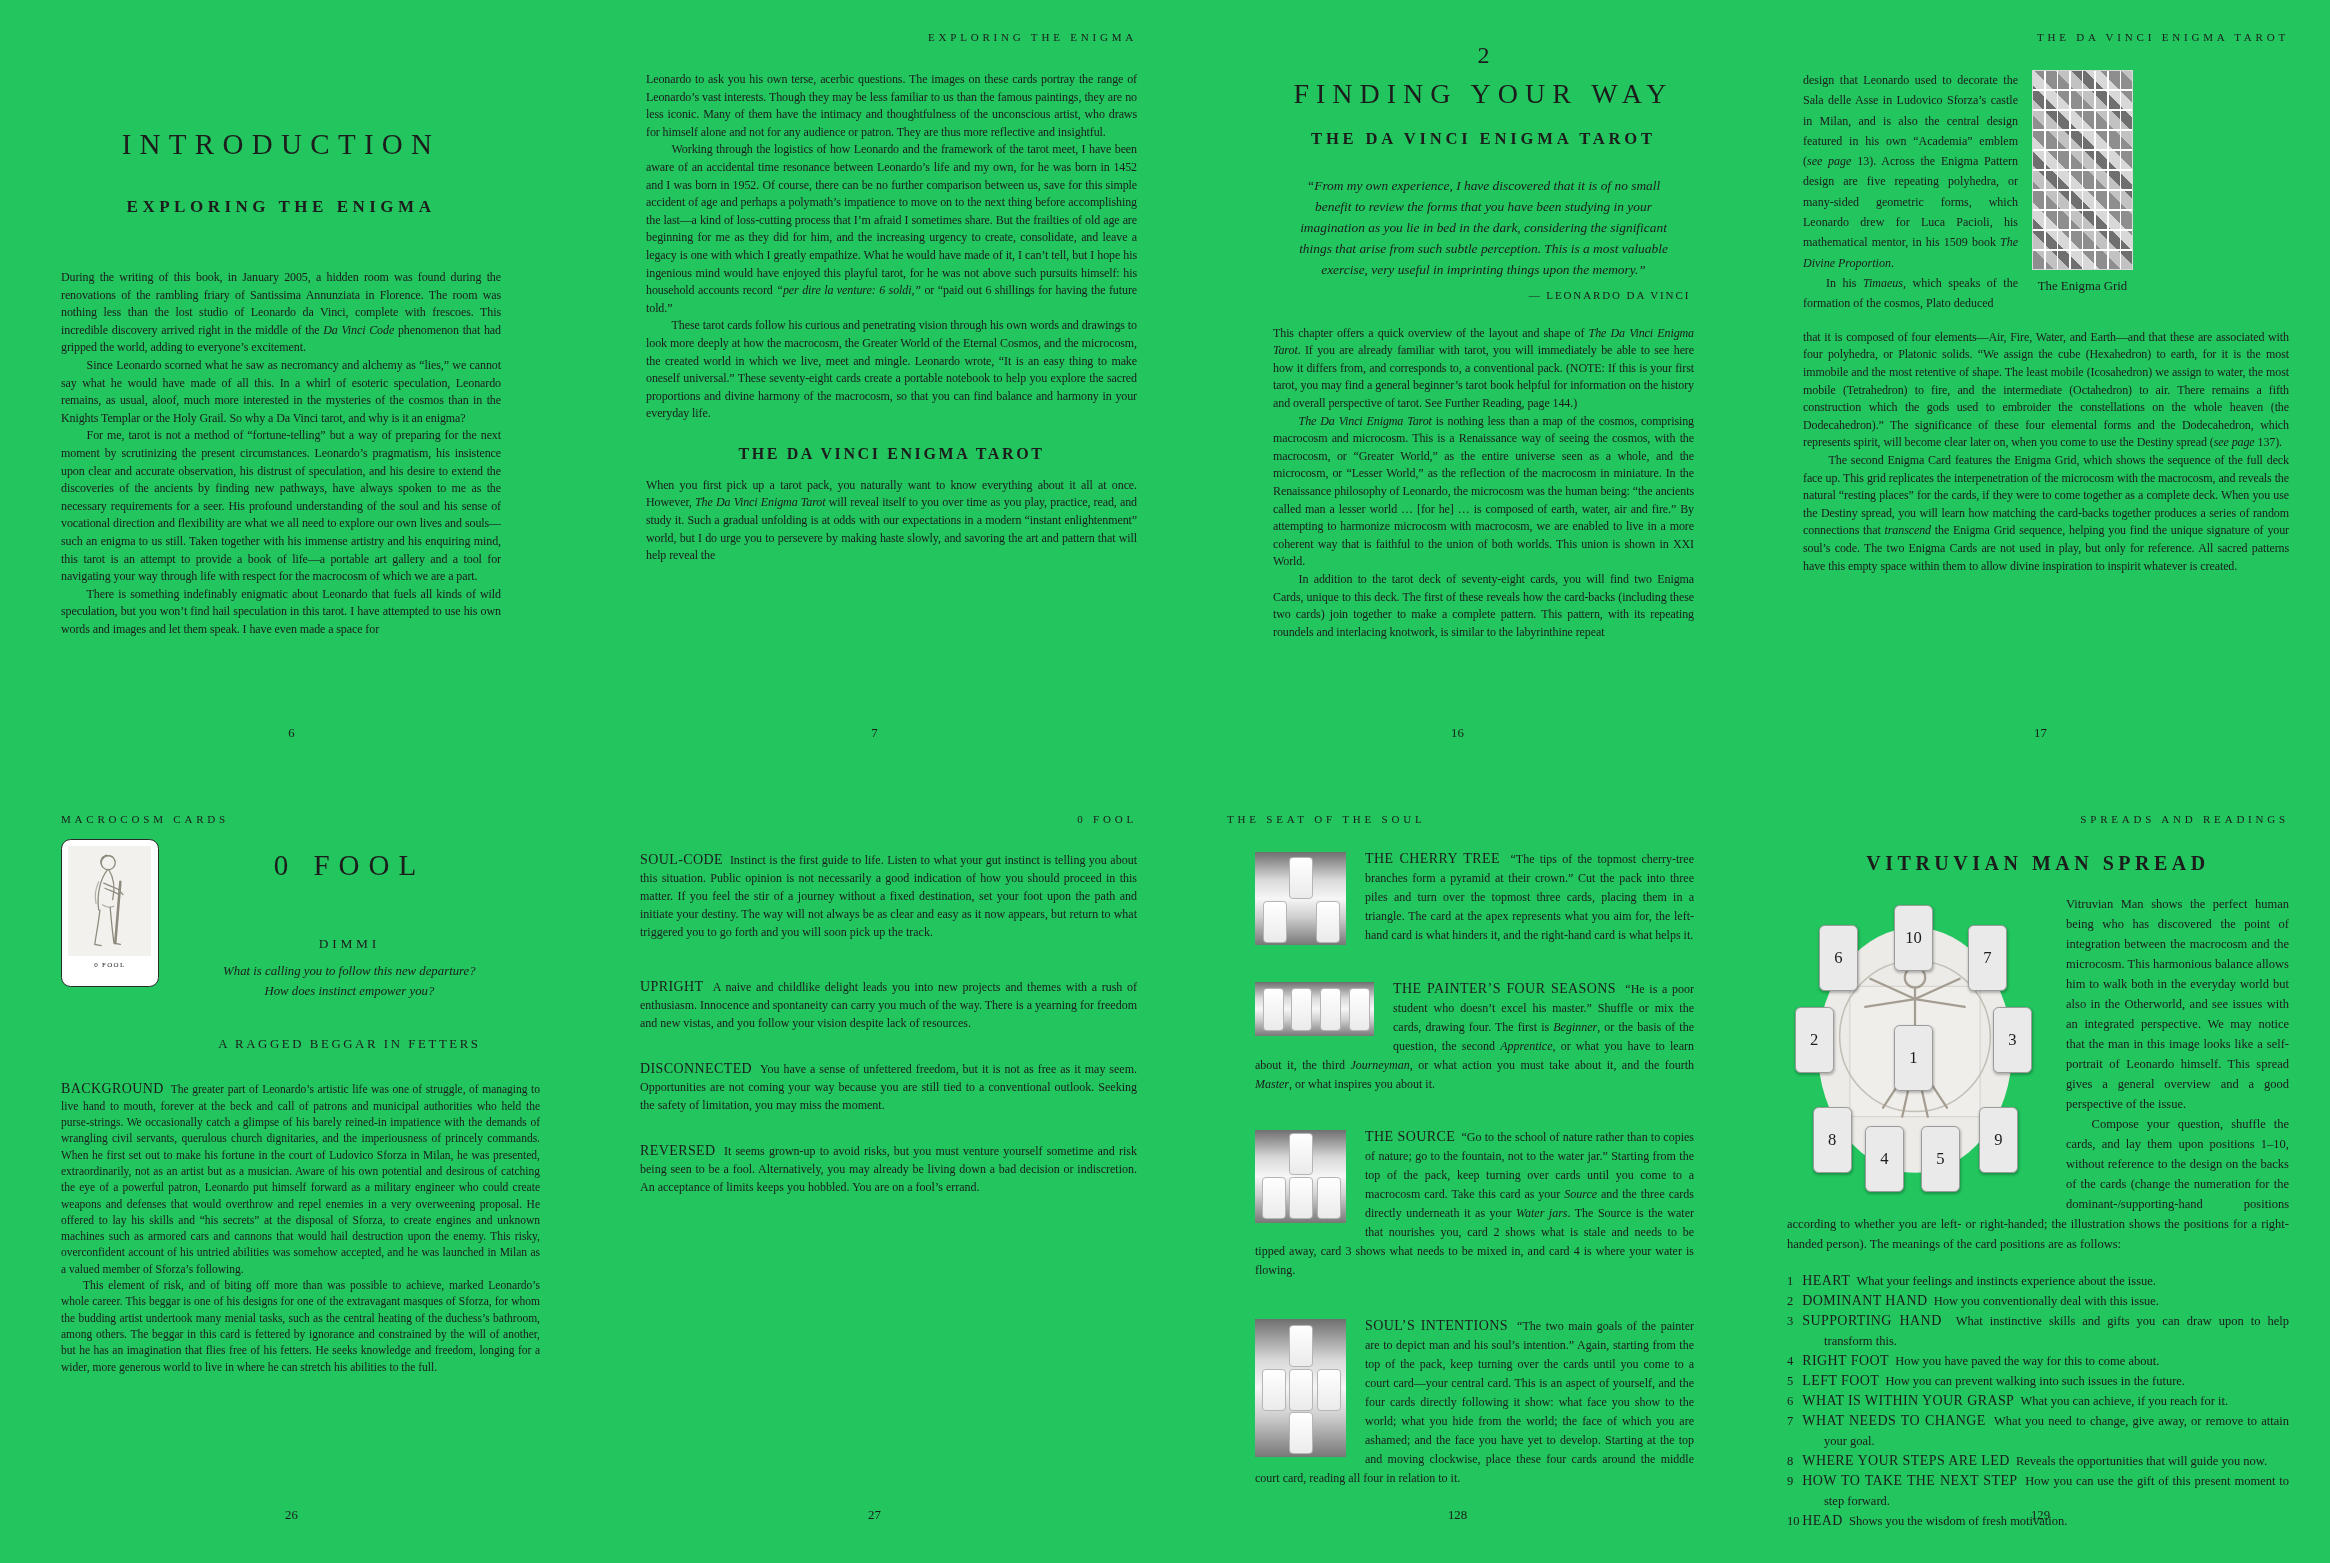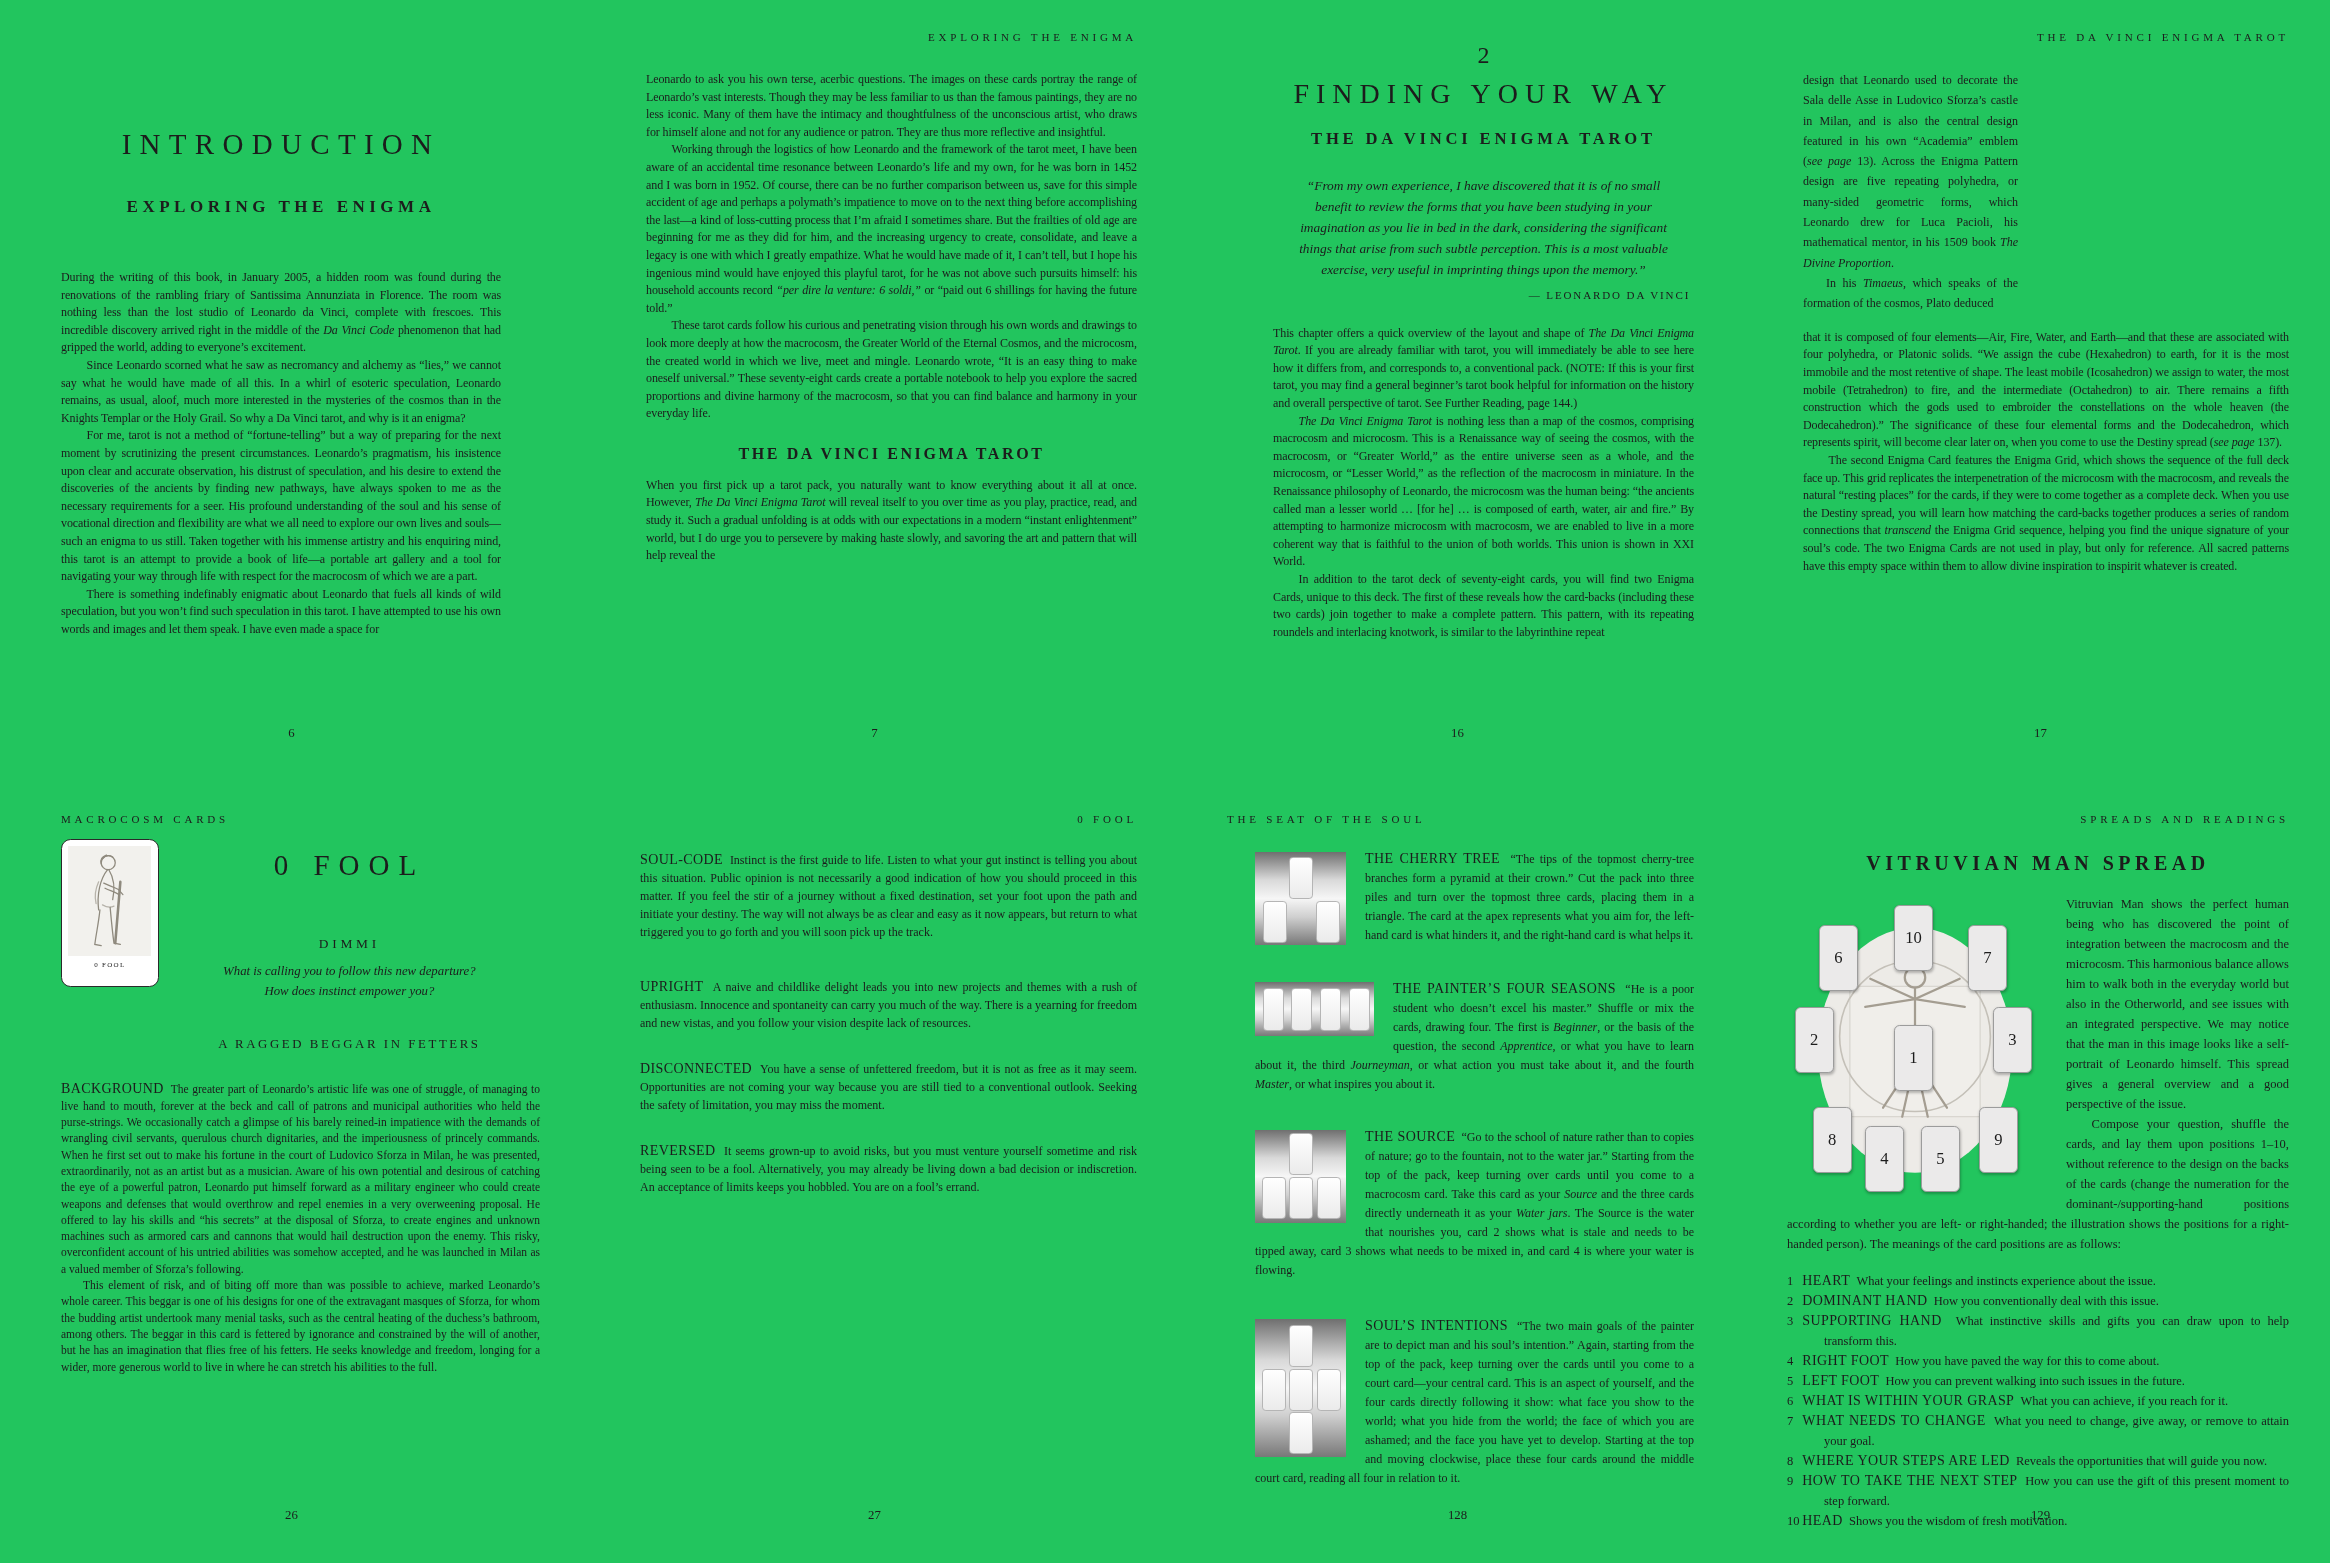--- a/index.html
+++ b/index.html
@@ -116,21 +116,21 @@
 <div class="sheet">
 
   <section class="page">
     <div class="p6-col">
       <h1 class="big-title p6-title">INTRODUCTION</h1>
       <h2 class="sub-title p6-sub">EXPLORING THE ENIGMA</h2>
       <div class="body-text p6-body">
         <p>During the writing of this book, in January 2005, a hidden room was found during the renovations of the rambling friary of Santissima Annunziata in Florence. The room was nothing less than the lost studio of Leonardo da Vinci, complete with frescoes. This incredible discovery arrived right in the middle of the <i>Da Vinci Code</i> phenomenon that had gripped the world, adding to everyone’s excitement.</p>
         <p class="ind">Since Leonardo scorned what he saw as necromancy and alchemy as “lies,” we cannot say what he would have made of all this. In a whirl of esoteric speculation, Leonardo remains, as usual, aloof, much more interested in the mysteries of the cosmos than in the Knights Templar or the Holy Grail. So why a Da Vinci tarot, and why is it an enigma?</p>
         <p class="ind">For me, tarot is not a method of “fortune-telling” but a way of preparing for the next moment by scrutinizing the present circumstances. Leonardo’s pragmatism, his insistence upon clear and accurate observation, his distrust of speculation, and his desire to extend the discoveries of the ancients by finding new pathways, have always spoken to me as the necessary requirements for a seer. His profound understanding of the soul and his sense of vocational direction and flexibility are what we all need to explore our own lives and souls—such an enigma to us still. Taken together with his immense artistry and his enquiring mind, this tarot is an attempt to provide a book of life—a portable art gallery and a tool for navigating your way through life with respect for the macrocosm of which we are a part.</p>
-        <p class="ind">There is something indefinably enigmatic about Leonardo that fuels all kinds of wild speculation, but you won’t find such speculation in this tarot. I have attempted to use his own words and images and let them speak. I have even made a space for</p>
+        <p class="ind">There is something indefinably enigmatic about Leonardo that fuels all kinds of wild speculation, but you won’t find hail speculation in this tarot. I have attempted to use his own words and images and let them speak. I have even made a space for</p>
       </div>
     </div>
     <div class="page-num">6</div>
   </section>
 
   <section class="page">
     <div class="p7-col">
       <div class="running-head rh-right">EXPLORING THE ENIGMA</div>
       <div class="body-text p7-body">
         <p>Leonardo to ask you his own terse, acerbic questions. The images on these cards portray the range of Leonardo’s vast interests. Though they may be less familiar to us than the famous paintings, they are no less iconic. Many of them have the intimacy and thoughtfulness of the unconscious artist, who draws for himself alone and not for any audience or patron. They are thus more reflective and insightful.</p>
@@ -160,20 +160,24 @@
   </section>
 
   <section class="page">
     <div class="p17-col">
       <div class="running-head rh-right">THE DA VINCI ENIGMA TAROT</div>
       <div class="p17-top">
         <div class="p17-leftcol">
           <p>design that Leonardo used to decorate the Sala delle Asse in Ludovico Sforza’s castle in Milan, and is also the central design featured in his own “Academia” emblem (<i>see page</i> 13). Across the Enigma Pattern design are five repeating polyhedra, or many-sided geometric forms, which Leonardo drew for Luca Pacioli, his mathematical mentor, in his 1509 book <i>The Divine Proportion</i>.</p>
           <p class="ind">In his <i>Timaeus</i>, which speaks of the formation of the cosmos, Plato deduced</p>
         </div>
+        <figure class="figure-block second" style="margin-top:0;margin-bottom:0;">
+          <div class="fig-img enigma-grid"></div>
+          <figcaption class="fig-caption">The Enigma Grid</figcaption>
+        </figure>
       </div>
       <div class="body-text p17-bottom">
         <p>that it is composed of four elements—Air, Fire, Water, and Earth—and that these are associated with four polyhedra, or Platonic solids. “We assign the cube (Hexahedron) to earth, for it is the most immobile and the most retentive of shape. The least mobile (Icosahedron) we assign to water, the most mobile (Tetrahedron) to fire, and the intermediate (Octahedron) to air. There remains a fifth construction which the gods used to embroider the constellations on the whole heaven (the Dodecahedron).” The significance of these four elemental forms and the Dodecahedron, which represents spirit, will become clear later on, when you come to use the Destiny spread (<i>see page</i> 137).</p>
         <p class="ind">The second Enigma Card features the Enigma Grid, which shows the sequence of the full deck face up. This grid replicates the interpenetration of the microcosm with the macrocosm, and reveals the natural “resting places” for the cards, if they were to come together as a complete deck. When you use the Destiny spread, you will learn how matching the card-backs together produces a series of random connections that <i>transcend</i> the Enigma Grid sequence, helping you find the unique signature of your soul’s code. The two Enigma Cards are not used in play, but only for reference. All sacred patterns have this empty space within them to allow divine inspiration to inspirit whatever is created.</p>
       </div>
     </div>
     <div class="page-num">17</div>
   </section>
 
   <section class="page">

